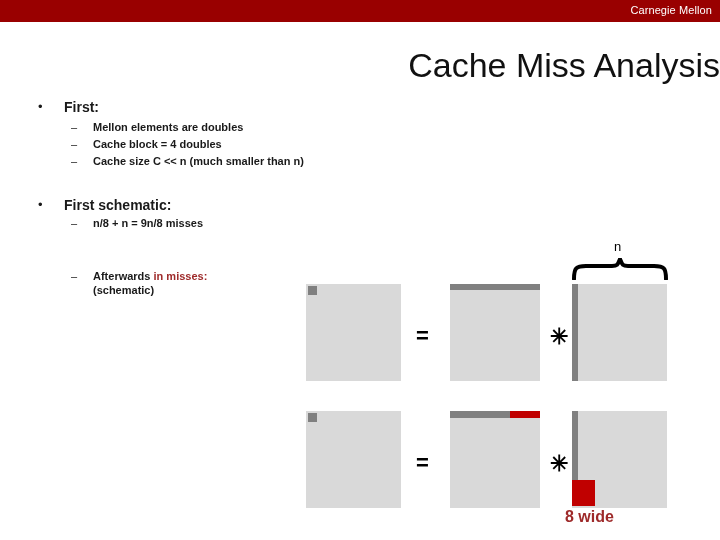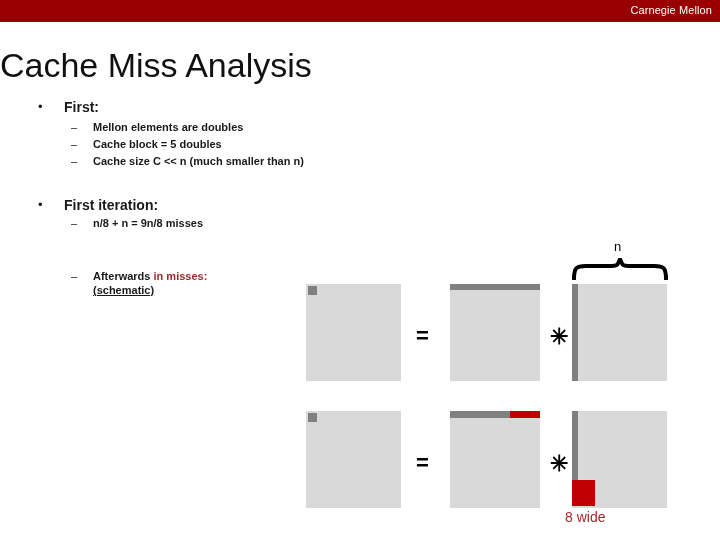--- a/index.html
+++ b/index.html
@@ -34,21 +34,21 @@
     letter-spacing: 0.1px;
     white-space: nowrap;
   }
 
   
   #slide-title {
     position: absolute;
     left: 0;
     top: 44px;
     width: 720px;
-    text-align: left;
+    text-align: right;
     font-size: 34px;
     line-height: 42px;
     color: #111111;
     font-weight: 400;
   }
 
   
   .bullet-l1 {
     position: absolute;
     font-size: 14px;
@@ -107,22 +107,22 @@
   }
 
   .brace-label {
     position: absolute;
     font-size: 13px;
     color: #000000;
     line-height: 14px;
   }
   .width-label {
     position: absolute;
-    font-size: 14px;
-    font-weight: normal;
+    font-size: 16px;
+    font-weight: bold;
     color: #9e2a2a;
     line-height: 12px;
     white-space: nowrap;
   }
   svg.brace { position: absolute; }
 </style>
 </head>
 <body>
 
 <div id="brand-bar">
@@ -135,42 +135,42 @@
   <span class="dot">•</span>
   <span>First:</span>
 </div>
 
 <div class="bullet-l2" style="left:93px; top:121px;">
   <span class="dash">–</span>
   <span>Mellon elements are doubles</span>
 </div>
 <div class="bullet-l2" style="left:93px; top:138px;">
   <span class="dash">–</span>
-  <span>Cache block = 5 doubles</span>
+  <span>Cache block = 4 doubles</span>
 </div>
 <div class="bullet-l2" style="left:93px; top:155px;">
   <span class="dash">–</span>
   <span>Cache size C &lt;&lt; n (much smaller than n)</span>
 </div>
 
 <div class="bullet-l1" style="left:64px; top:197px;">
   <span class="dot">•</span>
-  <span>First iteration:</span>
+  <span>First schematic:</span>
 </div>
 
 <div class="bullet-l2" style="left:93px; top:217px;">
   <span class="dash">–</span>
   <span>n/8 + n = 9n/8 misses</span>
 </div>
 
 <div class="bullet-l2" style="left:93px; top:270px;">
   <span class="dash">–</span>
   <span>Afterwards </span><span class="accent-red">in misses:</span>
 </div>
-<div class="bullet-l2" style="left:93px; top:284px;text-decoration:underline;">(schematic)</div>
+<div class="bullet-l2" style="left:93px; top:284px;">(schematic)</div>
 
 <div id="diagram">
 
   <div class="matrix" style="left:306px; top:284px; width:95px; height:97px;">
     <div class="band band-gray" style="left:2px; top:2px; width:9px; height:9px;"></div>
   </div>
 
   <div class="op-sym" style="left:416px; top:325px;">=</div>
 
   <div class="matrix" style="left:450px; top:284px; width:90px; height:97px;">

